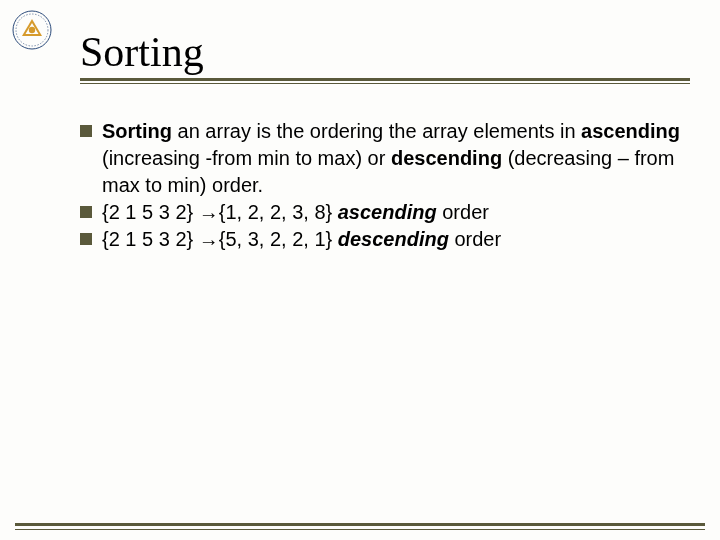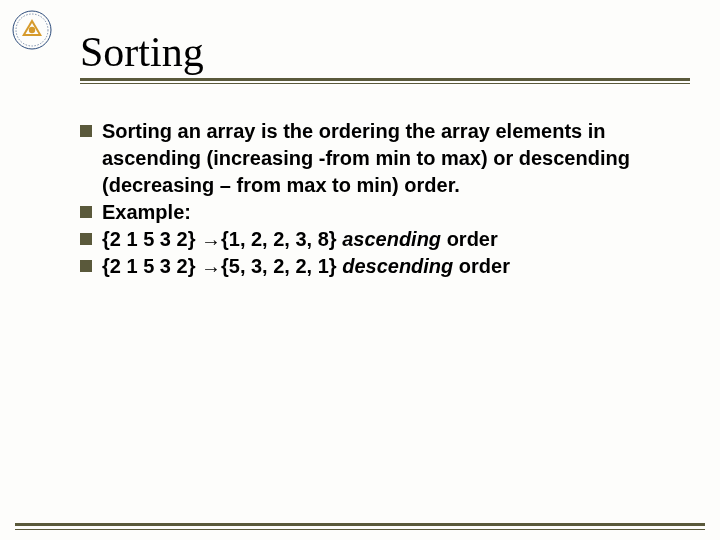--- a/index.html
+++ b/index.html
@@ -50,21 +50,21 @@
   }
   .sq {
     display: inline-block;
     width: 12px;
     height: 12px;
     background: #5a593b;
     margin-right: 10px;
     margin-top: 7px;
     flex: 0 0 auto;
   }
-  .bullet-text { flex: 1 1 auto; font-weight: bold; }
+  .bullet-text { flex: 1 1 auto; }
   .arrow { font-family: "Times New Roman", serif; }
   .bottom-rule {
     position: absolute;
     bottom: 14px;
     left: 15px;
     right: 15px;
     height: 3px;
     background: #5a593b;
   }
   .bottom-rule2 {
@@ -95,24 +95,20 @@
   <div class="rule2"></div>
 </div>
 
 <div class="body">
 
   <div class="bullet-row">
     <span class="sq"></span>
     <span class="bullet-text"><b>Sorting</b><span> an array is the ordering the array elements in </span><b>ascending</b><span> (increasing -from min to max) or </span><b>descending</b><span> (decreasing – from max to min) order.</span></span>
   </div>
 
-  <div class="bullet-row">
-    <span class="sq"></span>
-    <span class="bullet-text"><b>Example:</b></span>
-  </div>
 
   <div class="bullet-row">
     <span class="sq"></span>
     <span class="bullet-text"><span>{2 1 5 3 2} </span><span class="arrow">→</span><span>{1, 2, 2, 3, 8}  </span><b><i>ascending</i></b><span> order</span></span>
   </div>
 
   <div class="bullet-row">
     <span class="sq"></span>
     <span class="bullet-text"><span>{2 1 5 3 2} </span><span class="arrow">→</span><span>{5, 3, 2, 2, 1}  </span><b><i>descending</i></b><span> order</span></span>
   </div>

